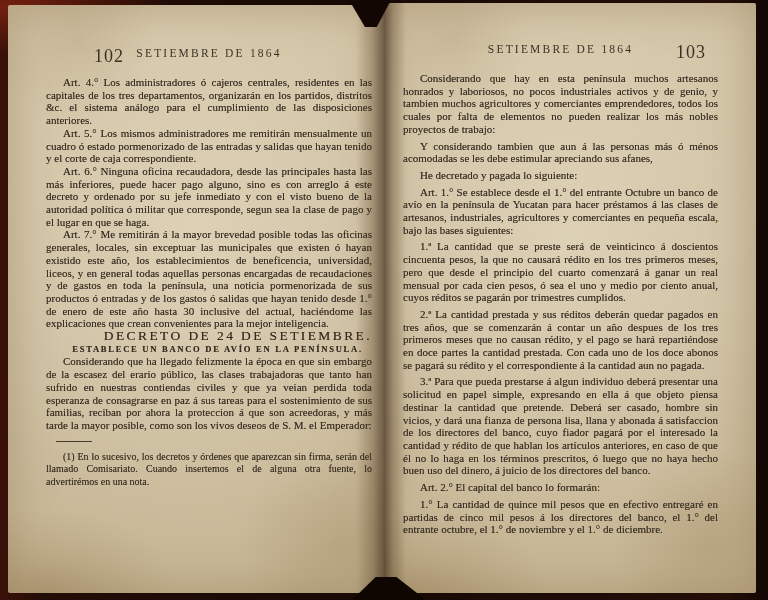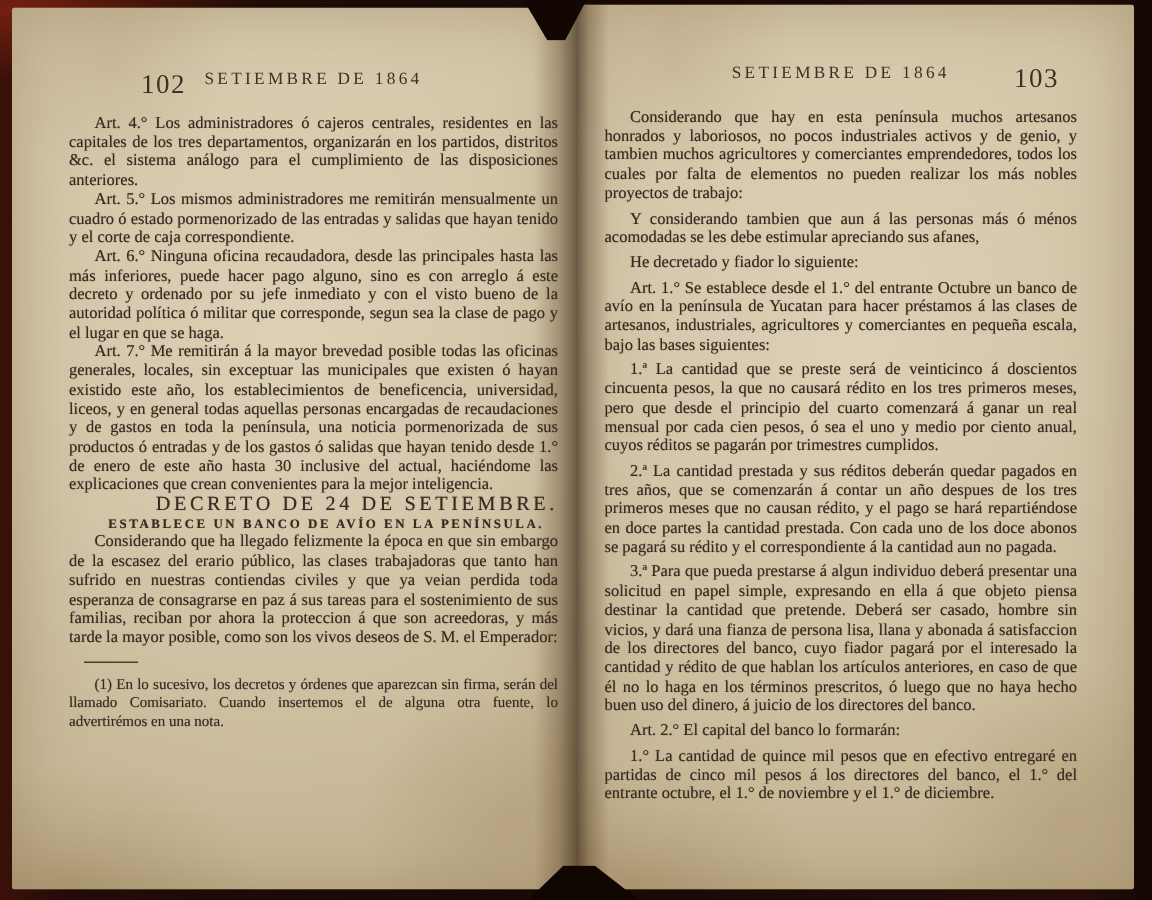--- a/index.html
+++ b/index.html
@@ -126,21 +126,21 @@
   </div>
 
   <div class="page right">
     <div class="header-row">
       <span>SETIEMBRE DE 1864</span>
       <span class="pagenum">103</span>
     </div>
     <div class="body">
       <p>Considerando que hay en esta península muchos artesanos honrados y laboriosos, no pocos industriales activos y de genio, y tambien muchos agricultores y comerciantes emprendedores, todos los cuales por falta de elementos no pueden realizar los más nobles proyectos de trabajo:</p>
       <p>Y considerando tambien que aun á las personas más ó ménos acomodadas se les debe estimular apreciando sus afanes,</p>
-      <p>He decretado y fiador lo siguiente:</p>
+      <p>He decretado y pagada lo siguiente:</p>
       <p>Art. 1.° Se establece desde el 1.° del entrante Octubre un banco de avío en la península de Yucatan para hacer préstamos á las clases de artesanos, industriales, agricultores y comerciantes en pequeña escala, bajo las bases siguientes:</p>
       <p>1.ª La cantidad que se preste será de veinticinco á doscientos cincuenta pesos, la que no causará rédito en los tres primeros meses, pero que desde el principio del cuarto comenzará á ganar un real mensual por cada cien pesos, ó sea el uno y medio por ciento anual, cuyos réditos se pagarán por trimestres cumplidos.</p>
       <p>2.ª La cantidad prestada y sus réditos deberán quedar pagados en tres años, que se comenzarán á contar un año despues de los tres primeros meses que no causan rédito, y el pago se hará repartiéndose en doce partes la cantidad prestada. Con cada uno de los doce abonos se pagará su rédito y el correspondiente á la cantidad aun no pagada.</p>
       <p>3.ª Para que pueda prestarse á algun individuo deberá presentar una solicitud en papel simple, expresando en ella á que objeto piensa destinar la cantidad que pretende. Deberá ser casado, hombre sin vicios, y dará una fianza de persona lisa, llana y abonada á satisfaccion de los directores del banco, cuyo fiador pagará por el interesado la cantidad y rédito de que hablan los artículos anteriores, en caso de que él no lo haga en los términos prescritos, ó luego que no haya hecho buen uso del dinero, á juicio de los directores del banco.</p>
       <p>Art. 2.° El capital del banco lo formarán:</p>
       <p>1.° La cantidad de quince mil pesos que en efectivo entregaré en partidas de cinco mil pesos á los directores del banco, el 1.° del entrante octubre, el 1.° de noviembre y el 1.° de diciembre.</p>
     </div>
   </div>
 
   <div class="binding-top"></div>

